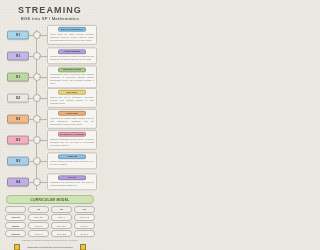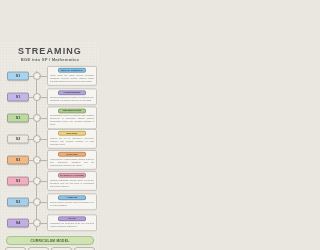--- a/index.html
+++ b/index.html
@@ -12,21 +12,21 @@
   .page{
     position:relative;width:100px;height:250px;
     background:
       repeating-linear-gradient(0deg,rgba(0,0,0,.012) 0 1px,transparent 1px 3px),
       repeating-linear-gradient(90deg,rgba(0,0,0,.012) 0 1px,transparent 1px 3px),
       #eceae3;
     box-sizing:border-box;
   }
 
   
-  .header{padding-top:5px;text-align:center;margin-top:41px;}
+  .header{padding-top:5px;text-align:center;}
   .title{
     font-size:9px;letter-spacing:1.1px;font-weight:bold;
     color:#4d4d52;line-height:10px;
   }
   .subtitle{
     font-size:4.2px;letter-spacing:.2px;font-weight:bold;
     color:#6d6a70;margin-top:1px;line-height:5px;
   }
 
   

